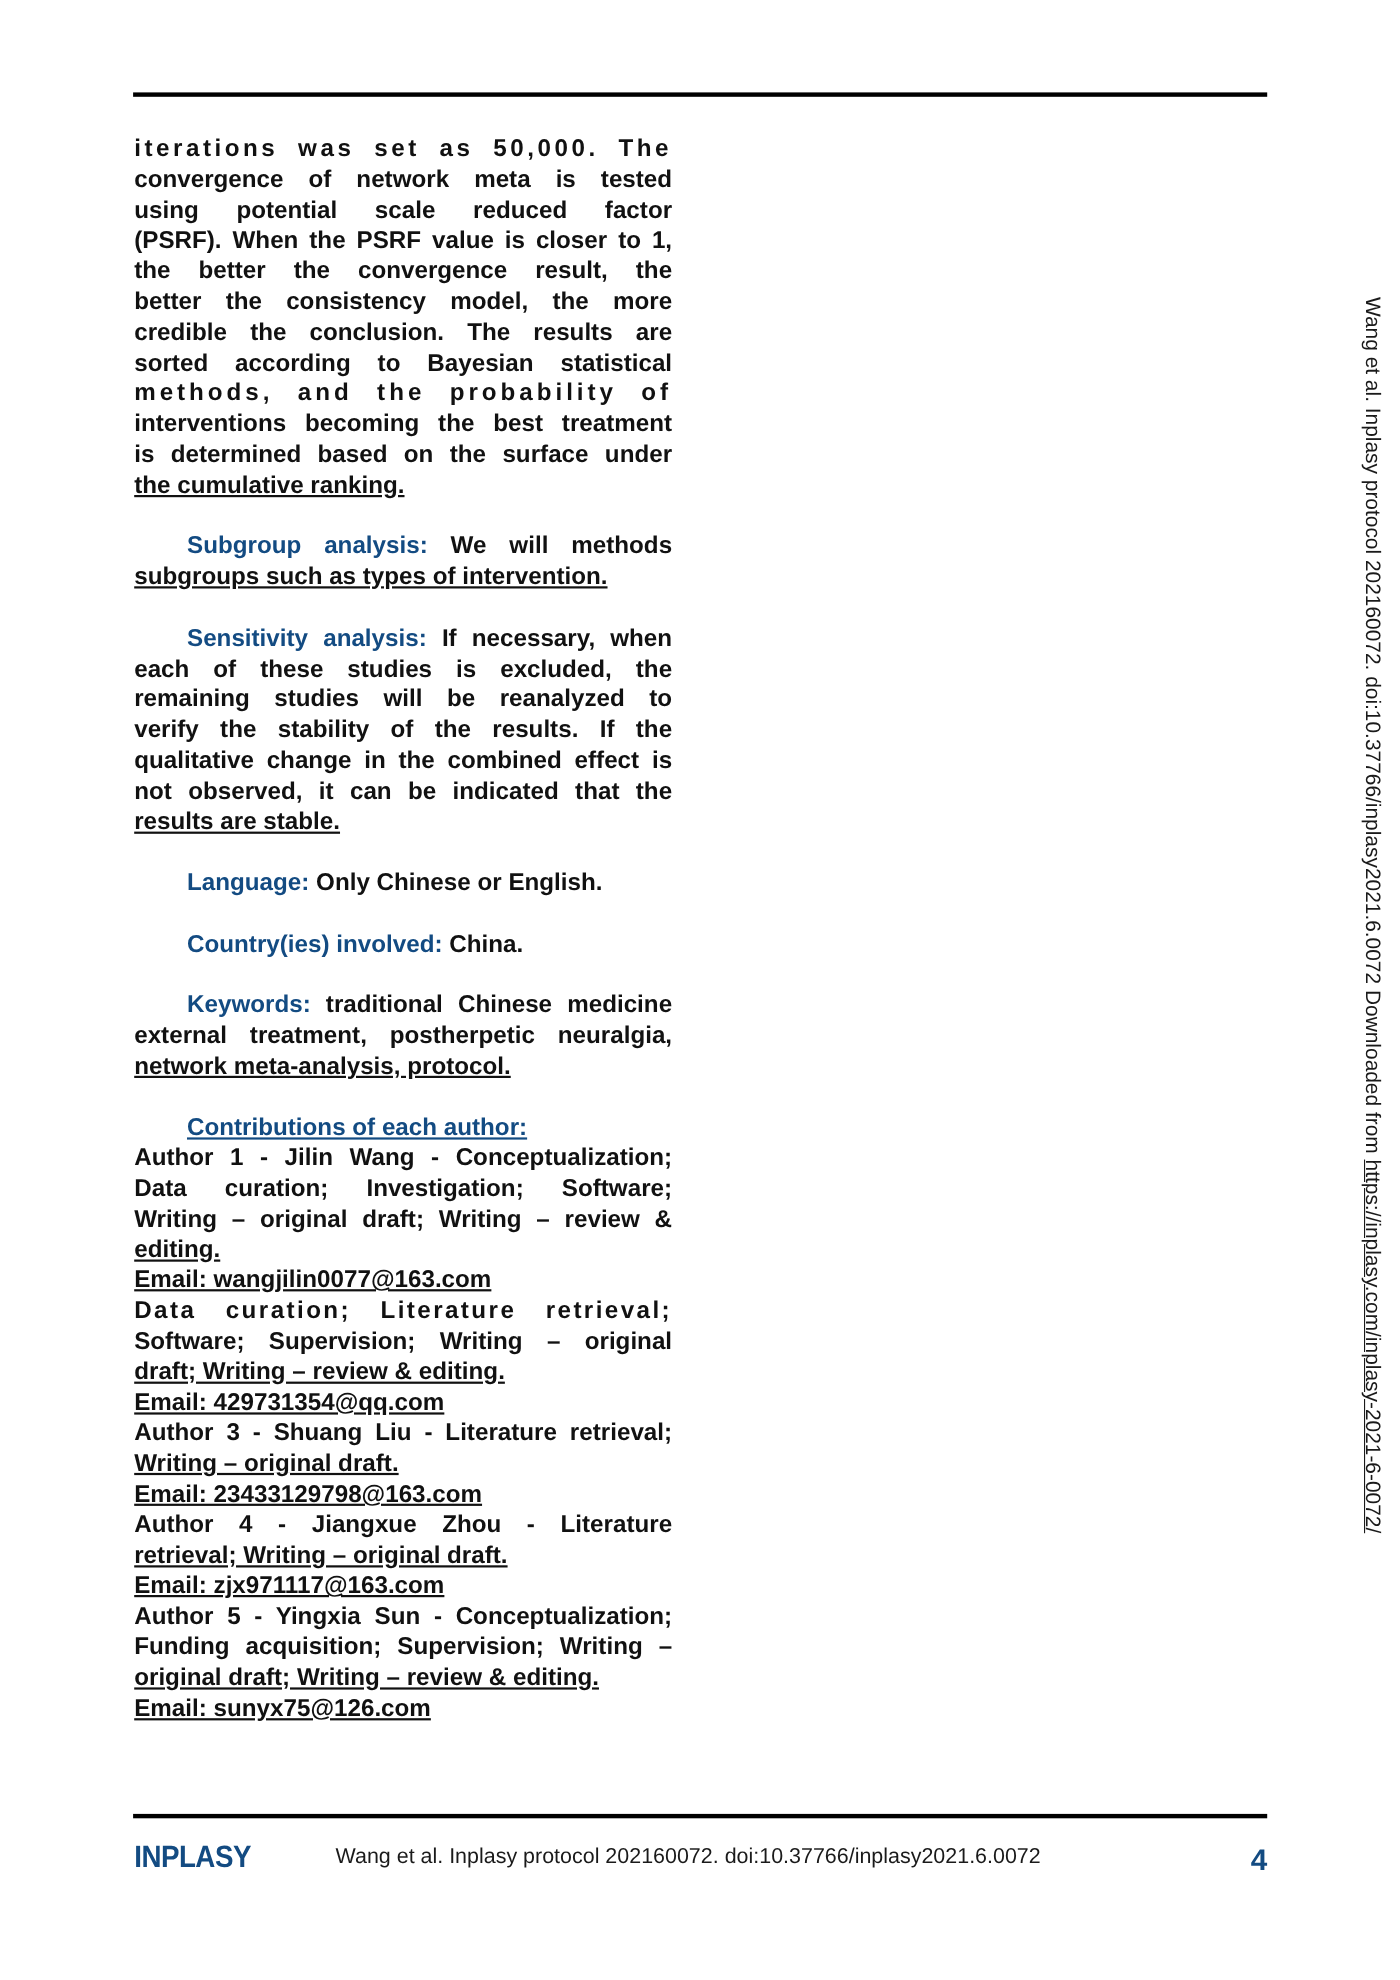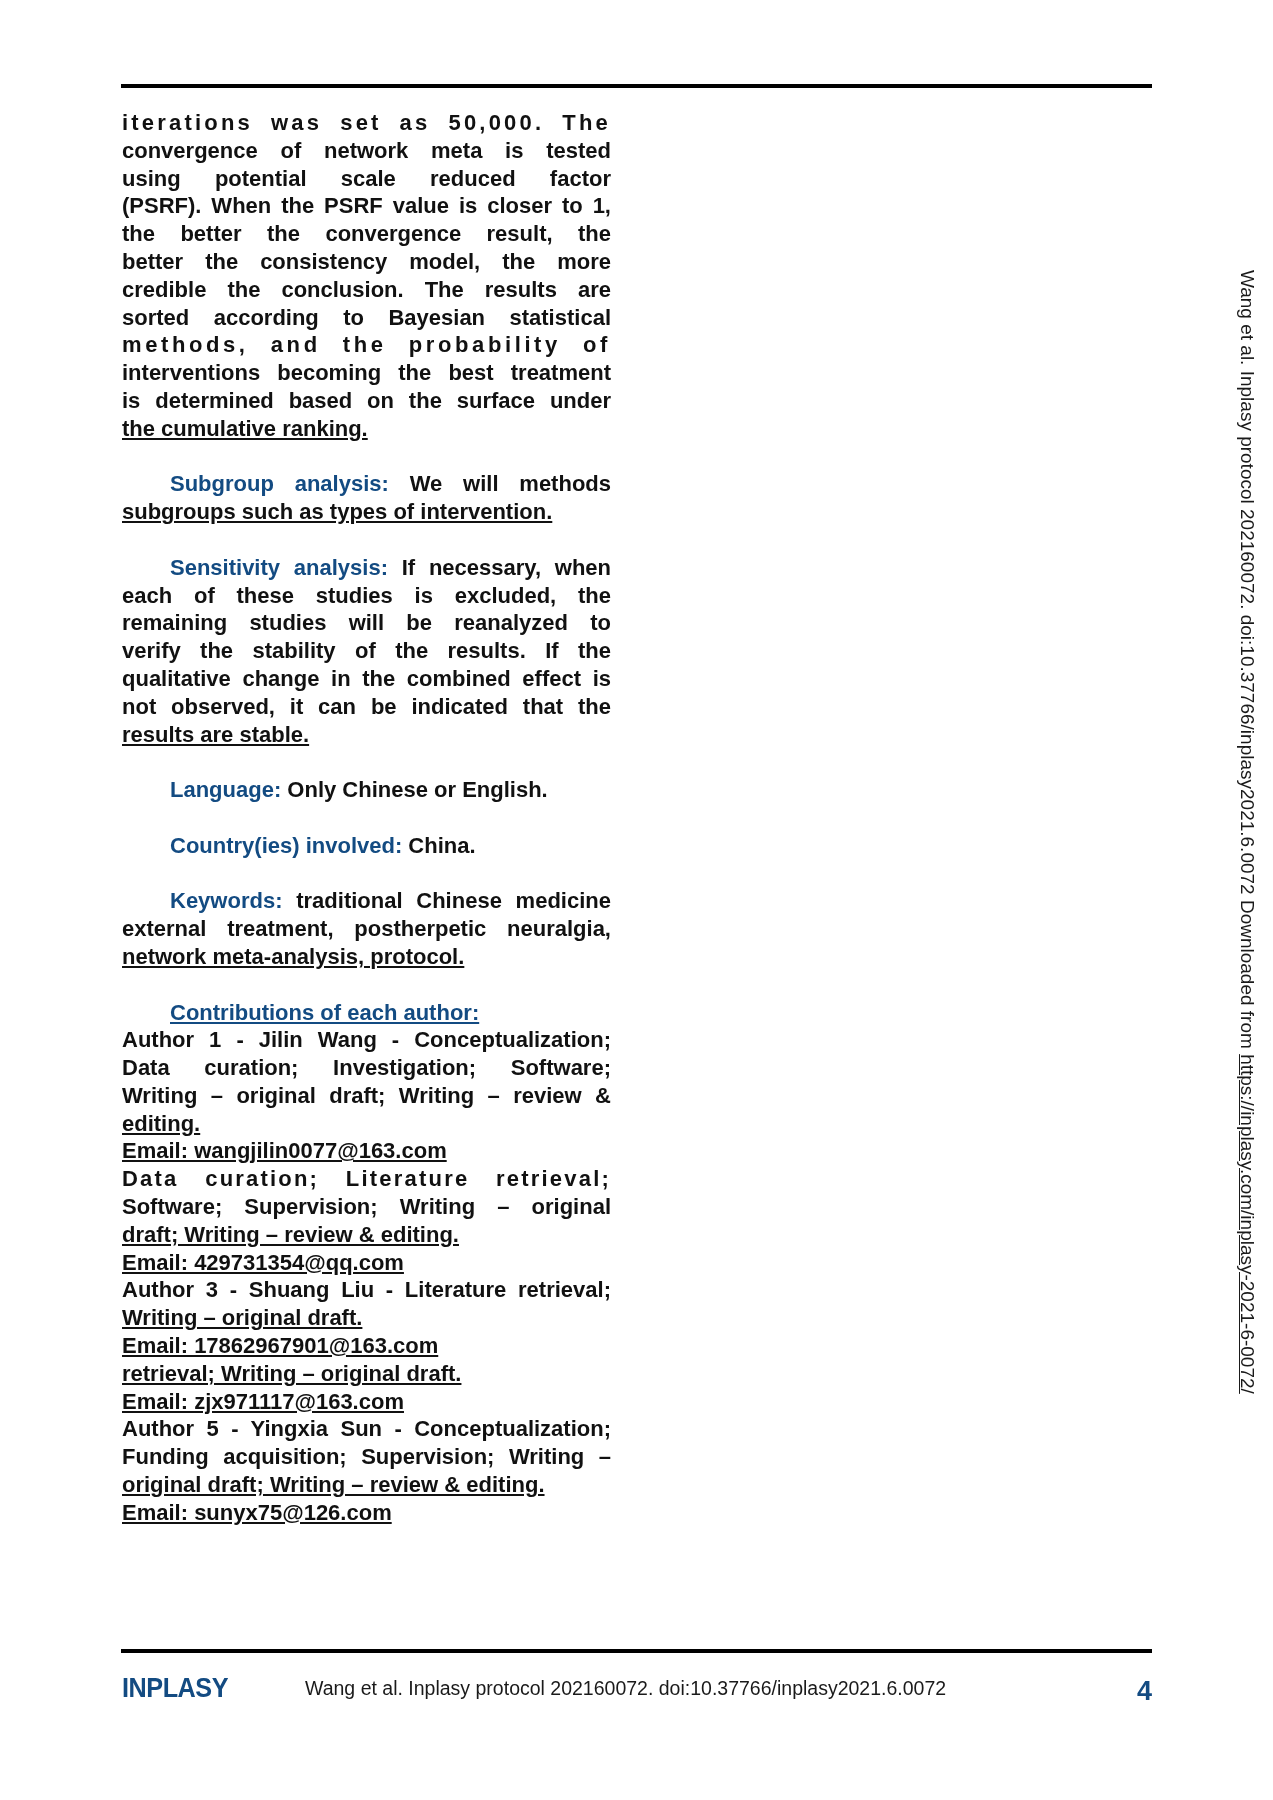--- a/index.html
+++ b/index.html
@@ -21,21 +21,21 @@
       width: 1031px;
       height: 4px;
       background: #000000;
     }
     .rule.top { top: 84px; }
     .rule.bottom { top: 1649px; }
 
     .column {
       position: absolute;
       left: 122px;
-      top: 109px;
+      top: 121px;
       width: 489px;
       font-size: 22px;
       font-weight: bold;
       line-height: 27.8px;
       text-align: justify;
     }
     .column p {
       margin: 0 0 27.8px 0;
     }
     .column p.tight { margin: 0; }
@@ -163,24 +163,25 @@
     <span>
       <span class="justify-line spaced-3">Data curation; Literature retrieval;</span>
       <span class="justify-line">Software; Supervision; Writing – original</span>
       <span class="line">draft; Writing – review &amp; editing.</span>
       <span class="line">Email: 429731354@qq.com</span>
     </span>
 
     <span>
       <span class="justify-line">Author 3 - Shuang Liu - Literature retrieval;</span>
       <span class="line">Writing – original draft.</span>
-      <span class="line">Email: 17862967901@163.com</span>
-    </span>
-
-    <span>
+      <span class="line">Email: 23433129798@163.com</span>
+    </span>
+
+    <span>
+      <span class="justify-line">Author 4 - Jiangxue Zhou - Literature</span>
       <span class="line">retrieval; Writing – original draft.</span>
       <span class="line">Email: zjx971117@163.com</span>
     </span>
 
     <span>
       <span class="justify-line">Author 5 - Yingxia Sun - Conceptualization;</span>
       <span class="justify-line">Funding acquisition; Supervision; Writing –</span>
       <span class="line">original draft; Writing – review &amp; editing.</span>
       <span class="line">Email: sunyx75@126.com</span>
     </span>

